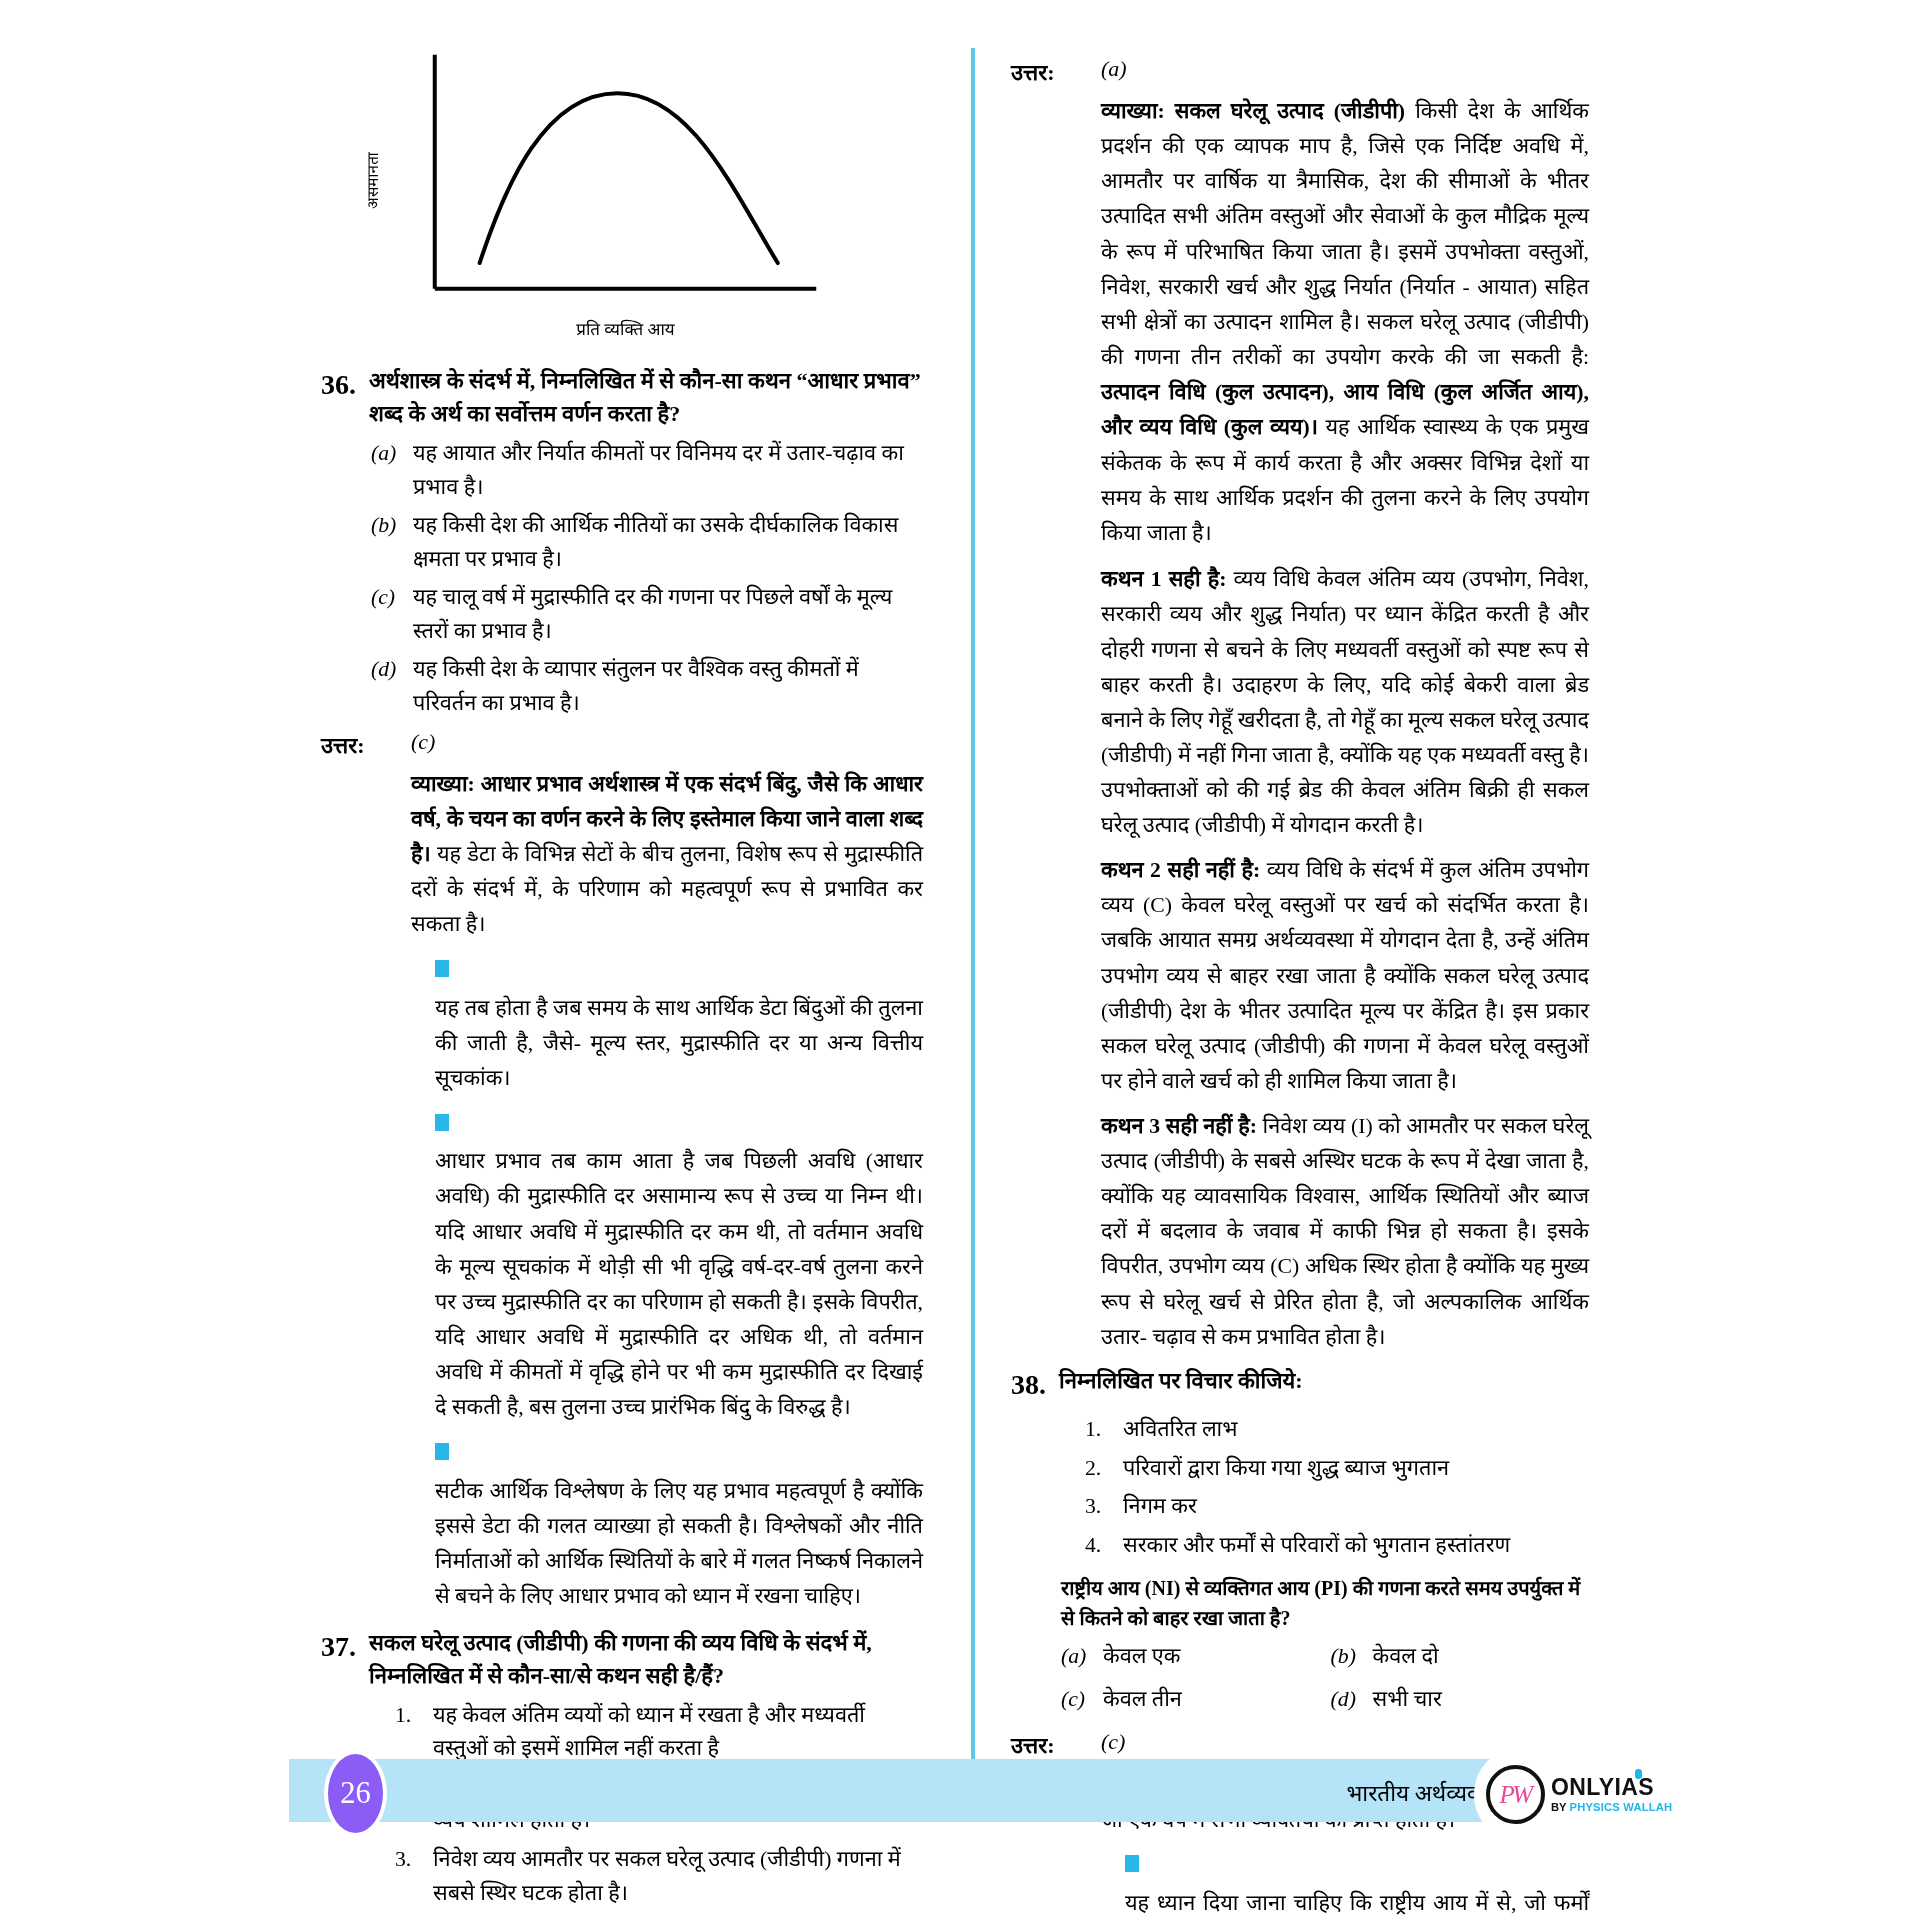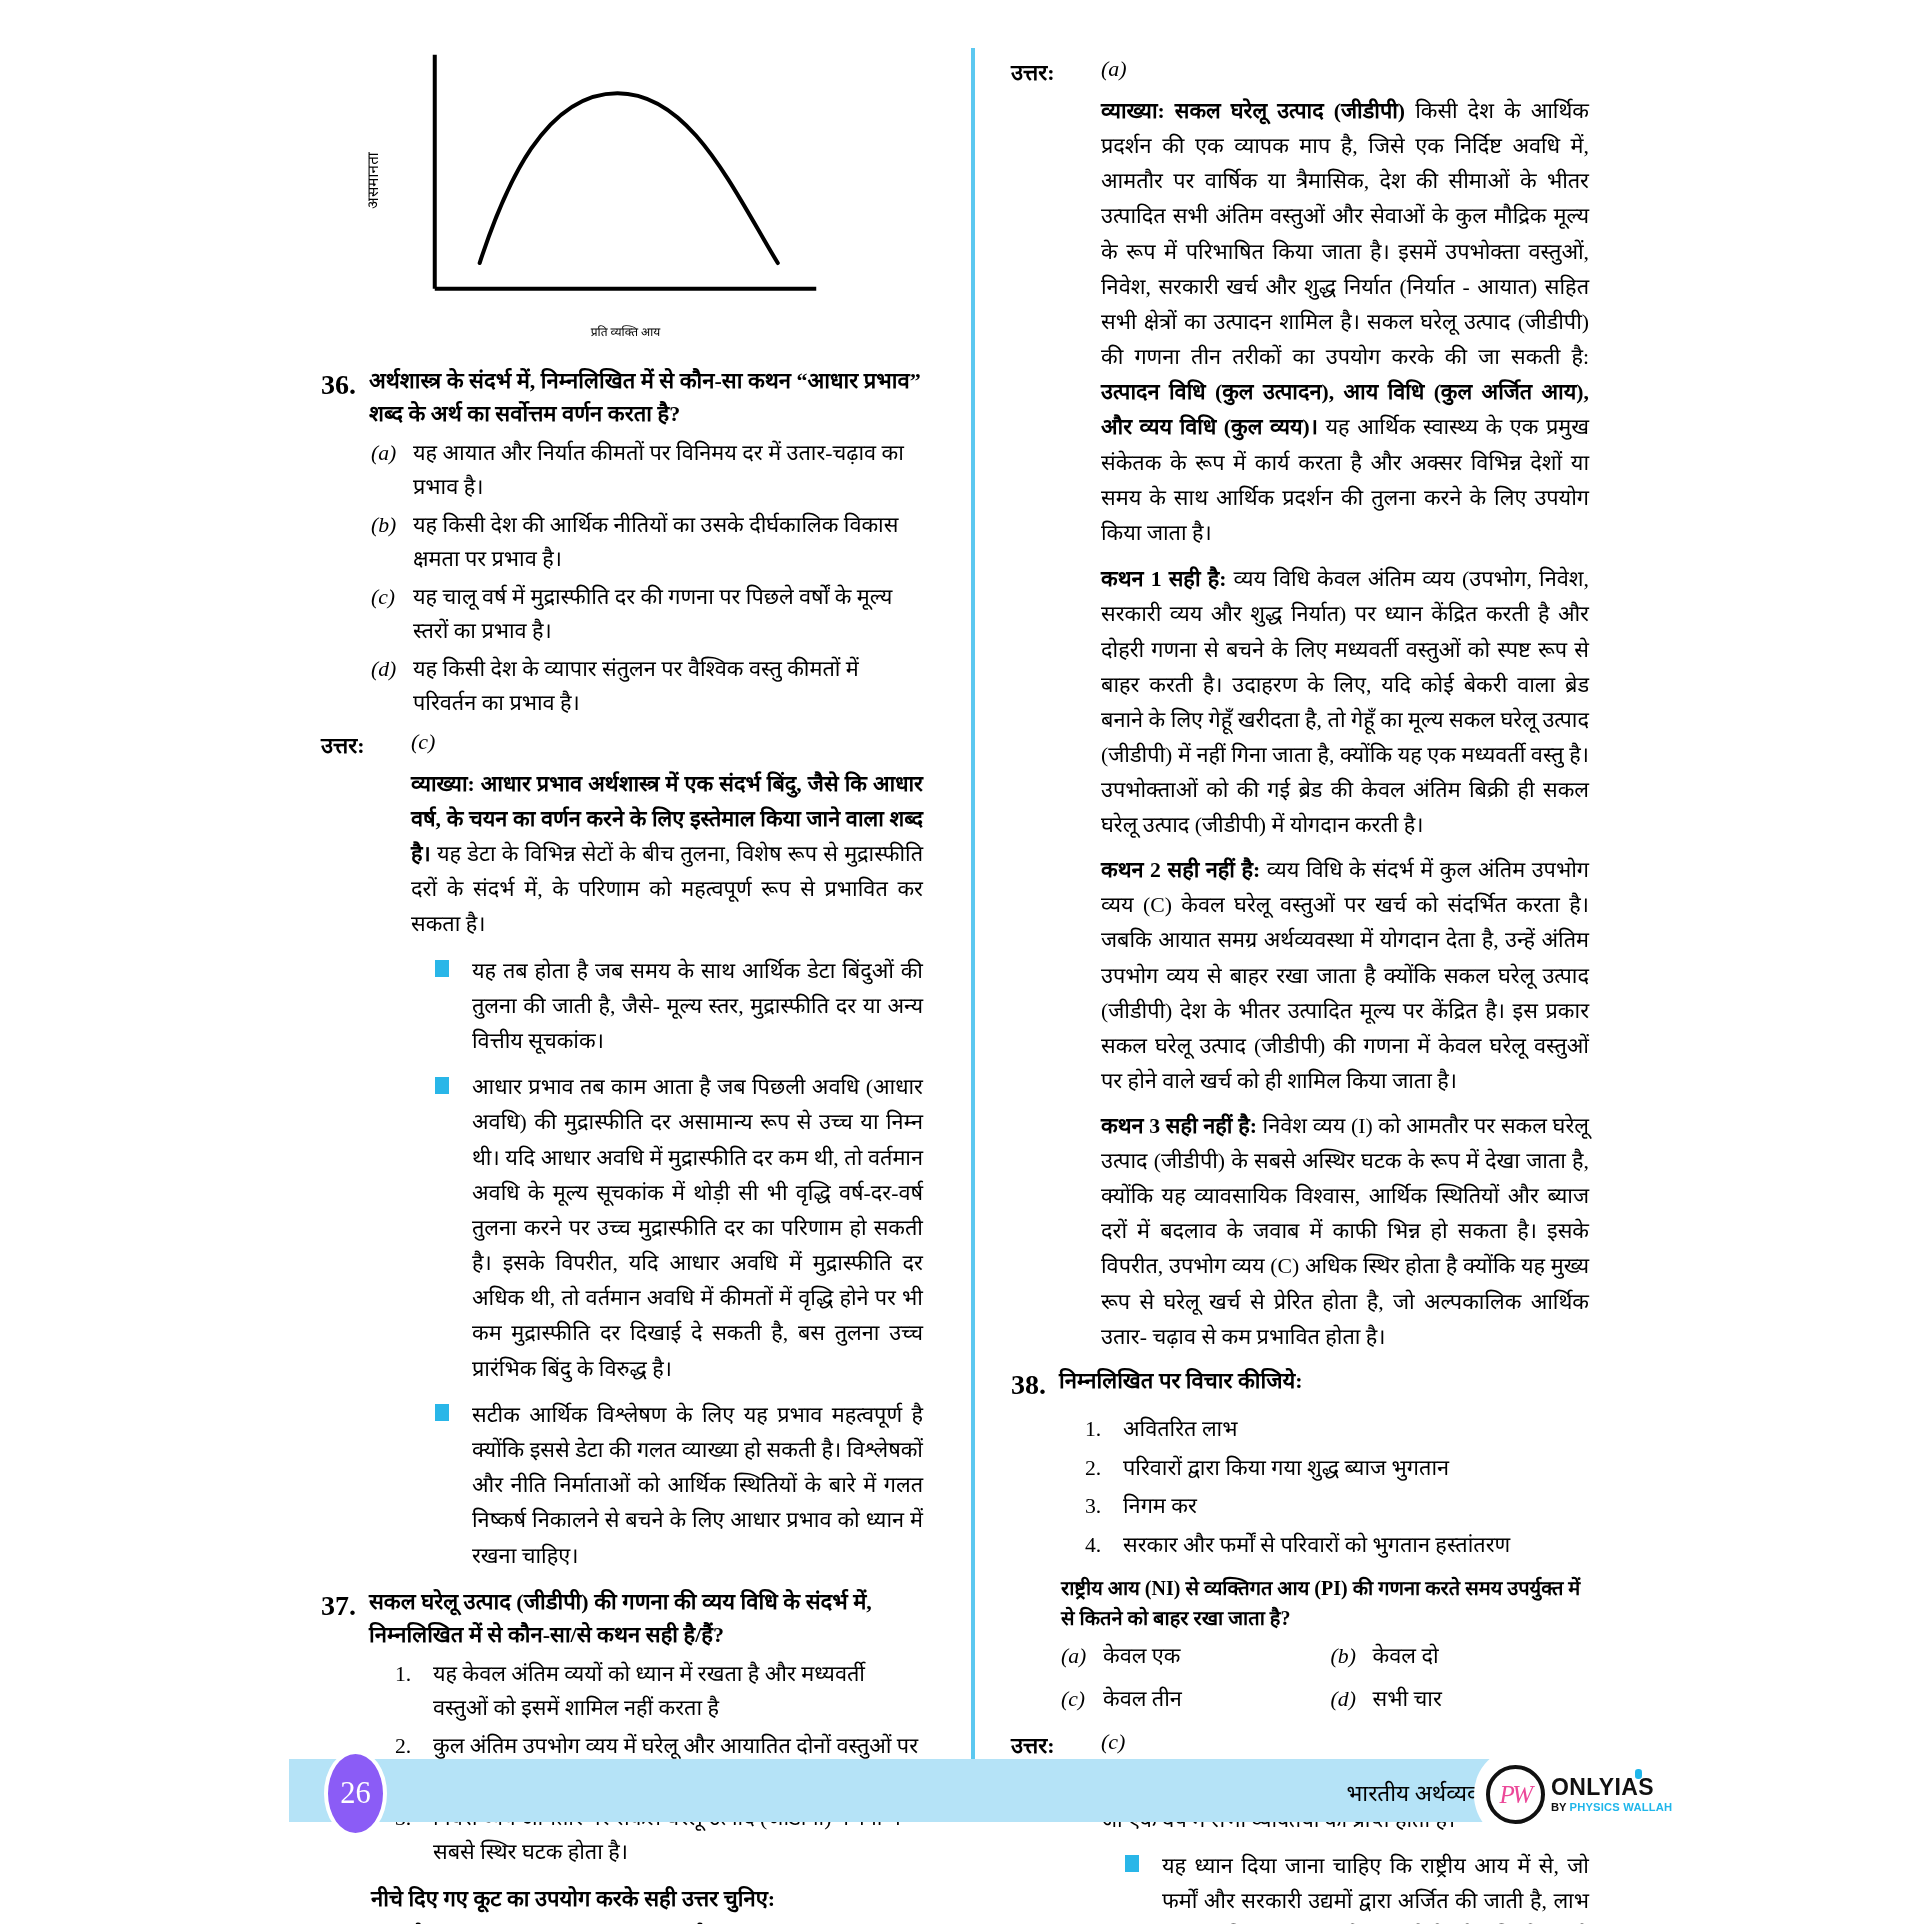--- a/index.html
+++ b/index.html
@@ -51,21 +51,21 @@
     font-size: 15.2px;
     writing-mode: vertical-rl;
     transform: rotate(180deg);
     letter-spacing: 0.2px;
     color: #000;
   }
   .xlabel {
     position: absolute;
     left: 0; right: 0; bottom: -3.2px;
     text-align: center;
-    font-size: 12px;
+    font-size: 17px;
     color: #000;
   }
 
   
   .q-block { margin-bottom: 4.8px; }
   .q-row {
     display: flex;
     align-items: flex-start;
     font-size: 22px;
     line-height: 1.52;
@@ -136,20 +136,21 @@
   }
   .expl b { font-weight: bold; }
 
   .bullets { margin: 0 0 9.6px 114px; }
   .bullet {
     display: flex;
     align-items: flex-start;
     margin-bottom: 11.2px;
     font-size: 21.7px;
     line-height: 1.62;
+    flex-direction: column;
   }
   .bullet-mark {
     flex: 0 0 37px;
     padding-top: 6.4px;
   }
   .bullet-mark span {
     display: block;
     width: 13.6px; height: 17px;
     background: #29b6e8;
   }

